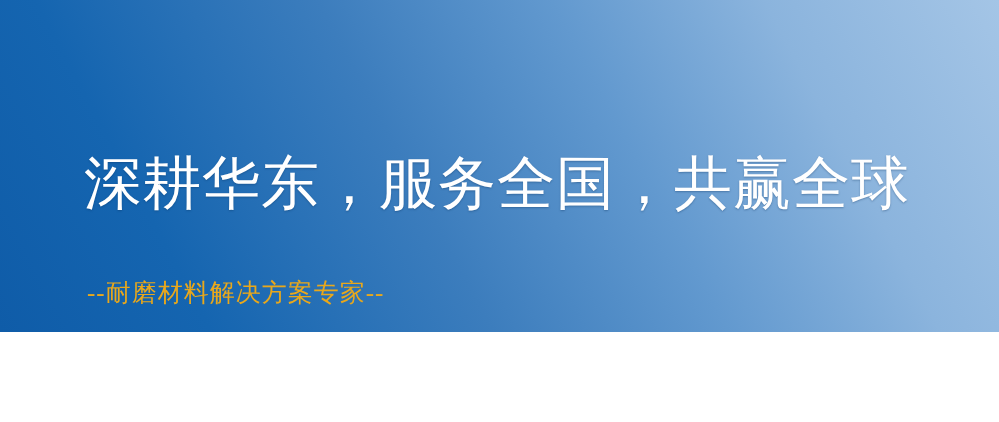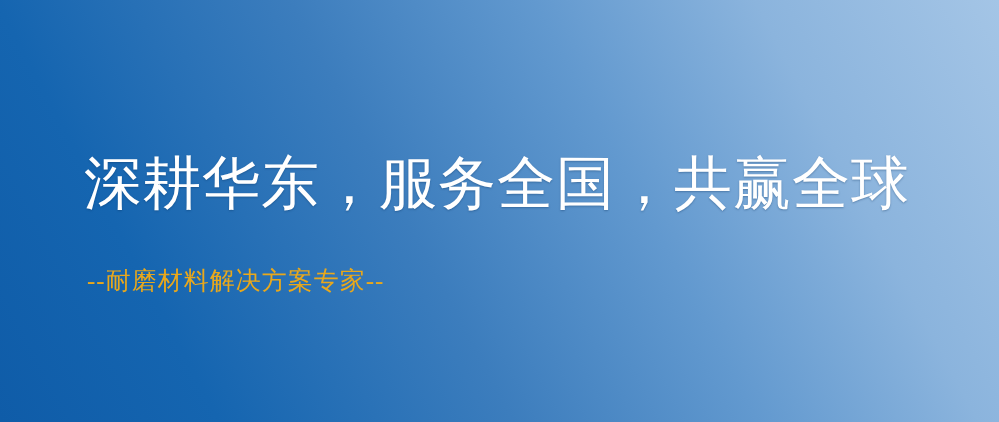--- a/index.html
+++ b/index.html
@@ -3,21 +3,21 @@
 <meta charset="utf-8">
 <style>
   html, body {
     margin: 0;
     padding: 0;
     background: #ffffff;
   }
   #banner {
     position: relative;
     width: 999px;
-    height: 422px;
+    height: 332px;
     overflow: hidden;
     font-family: "Liberation Sans", sans-serif;
     
     background: linear-gradient(62deg, #0f5ca8 0%, #1565b0 18%, #3c7dbd 42%, #6299cf 62%, #8bb4dd 80%, #a4c5e6 100%);
   }
 
   
   #headline {
     position: absolute;
     left: 84px;
@@ -28,21 +28,21 @@
     color: #ffffff;
     letter-spacing: 1px;
     white-space: nowrap;
     text-shadow: 0 1px 2px rgba(8, 46, 90, 0.35);
   }
 
   
   #subtitle {
     position: absolute;
     left: 87px;
-    top: 268px;
+    top: 280px;
     font-family: "Liberation Serif", "DejaVu Serif", serif;
     font-size: 25px;
     line-height: 1;
     color: #e9a81b;
     letter-spacing: 1px;
     white-space: nowrap;
     text-align: center;
   }
 
   

